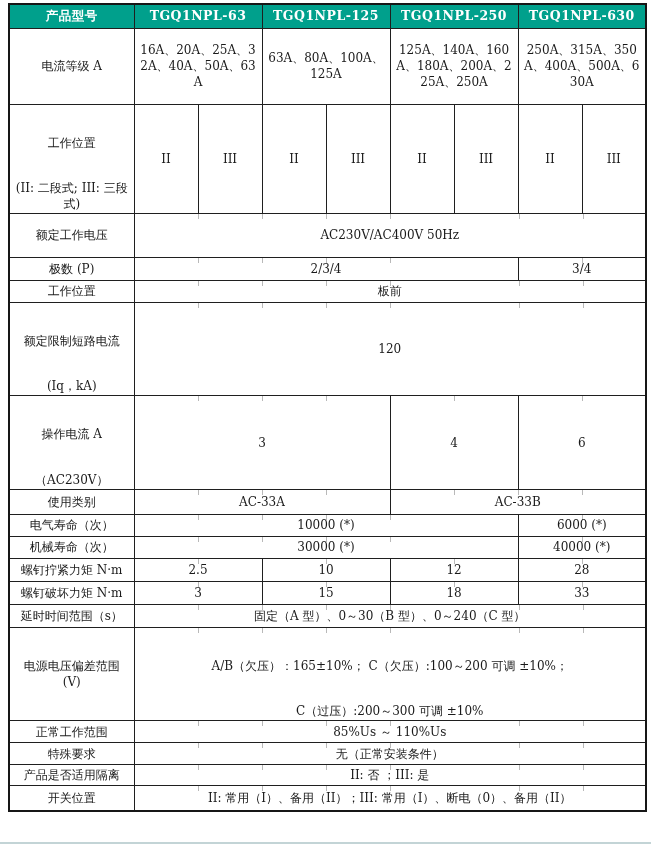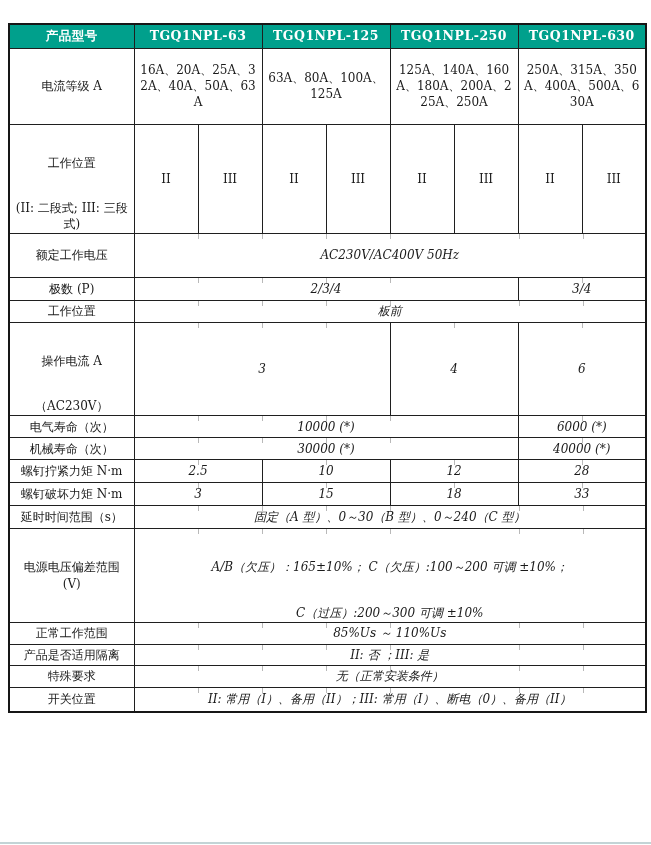--- a/index.html
+++ b/index.html
@@ -5,21 +5,21 @@
   html,body{margin:0;padding:0;background:#ffffff;}
   .page{
     position:relative;
     width:651px;height:845px;
     background:#ffffff;
     font-family:"DejaVu Serif","Liberation Serif",serif;
     color:#1a1a1a;
     overflow:hidden;
   }
   table.spec{
-    position:absolute;left:8px;top:23px;
+    position:absolute;left:8px;top:3px;
     width:544px;
     border-collapse:collapse;
     table-layout:fixed;
     border:2px solid #161616;
   }
   col.c-label{width:125px;}
   col.c-sub{width:64px;}
   td,th{
     border:1px solid #1f1f1f;
     text-align:center;
@@ -37,21 +37,20 @@
     font-size:12.5px;
     letter-spacing:0.5px;
   }
   .blk{display:block;margin-top:29px;}
   
   .mt{
     background-image:repeating-linear-gradient(90deg,transparent 0px,transparent 63.1px,#b9b9b9 63.1px,#b9b9b9 64.1px);
     background-size:100% 5px;
     background-repeat:no-repeat;
     background-position:left top;
-    font-style:italic;
   }
   .bottom-line{
     position:absolute;left:0;right:0;bottom:1px;
     height:2px;background:#c3d4d6;
   }
 </style>
 </head>
 <body>
 
 <div class="page">
@@ -109,33 +108,45 @@
       <td>极数 (P)</td>
       <td colspan="6" class="mt">2/3/4</td>
       <td colspan="2" class="mt">3/4</td>
     </tr>
 
     <tr style="height:22px">
       <td>工作位置</td>
       <td colspan="8" class="mt">板前</td>
     </tr>
 
+    <tr style="height:51px">
+      <td>
+        <span class="blk">额定限制短路电流</span>
+        <span class="blk">(Iq，kA)</span>
+      </td>
+      <td colspan="8" class="mt">120</td>
+    </tr>
 
     <tr style="height:46px">
       <td>
         <span class="blk">操作电流 A</span>
         <span class="blk">（AC230V）</span>
       </td>
       <td colspan="4" class="mt">3</td>
       <td colspan="2" class="mt">4</td>
       <td colspan="2" class="mt">6</td>
     </tr>
 
 
 
+    <tr style="height:25px">
+      <td>使用类别</td>
+      <td colspan="4" class="mt">AC-33A</td>
+      <td colspan="4" class="mt">AC-33B</td>
+    </tr>
 
     <tr style="height:22px">
       <td>电气寿命（次）</td>
       <td colspan="6" class="mt">10000 (*)</td>
       <td colspan="2" class="mt">6000 (*)</td>
     </tr>
 
     <tr style="height:22px">
       <td>机械寿命（次）</td>
       <td colspan="6" class="mt">30000 (*)</td>
@@ -171,30 +182,30 @@
         <span class="blk">A/B（欠压）：165±10%；  C（欠压）:100～200 可调 ±10%；</span>
         <span class="blk">C（过压）:200～300 可调 ±10%</span>
       </td>
     </tr>
 
     <tr style="height:22px">
       <td>正常工作范围</td>
       <td colspan="8" class="mt">85%Us ～ 110%Us</td>
     </tr>
 
+    <tr style="height:22px">
+      <td>特殊要求</td>
+      <td colspan="8" class="mt">无（正常安装条件）</td>
+    </tr>
+
     <tr style="height:21px">
       <td>产品是否适用隔离</td>
       <td colspan="8" class="mt">II: 否 ；III: 是</td>
     </tr>
 
-    <tr style="height:22px">
-      <td>特殊要求</td>
-      <td colspan="8" class="mt">无（正常安装条件）</td>
-    </tr>
-
     <tr style="height:25px">
       <td>开关位置</td>
       <td colspan="8" class="mt">II: 常用（I）、备用（II）；III: 常用（I）、断电（0）、备用（II）</td>
     </tr>
   </tbody>
     </table>
 
   <div class="bottom-line"></div>
 </div>
 

